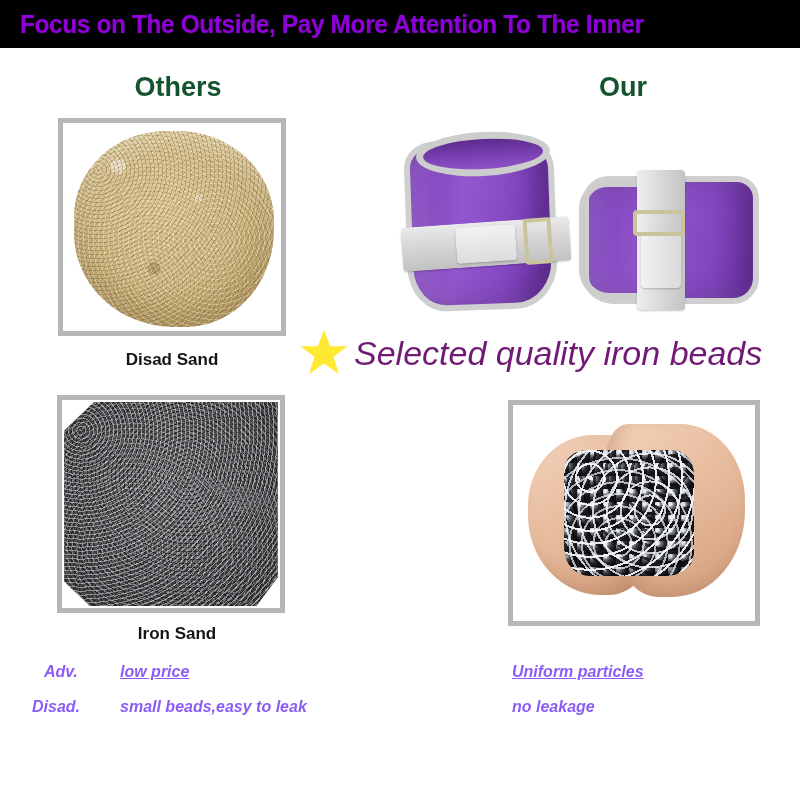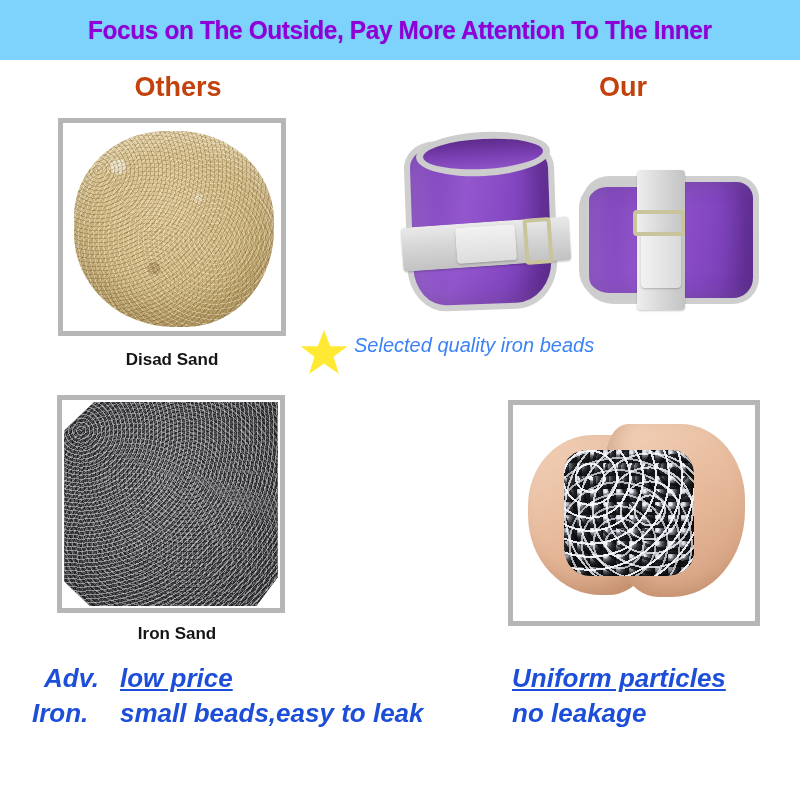--- a/index.html
+++ b/index.html
@@ -15,41 +15,40 @@
     overflow: hidden;
     font-family: "Liberation Sans", sans-serif;
     -webkit-font-smoothing: antialiased;
   }
 
   
   .header-bar {
     position: absolute;
     left: 0; top: 0;
     width: 800px;
-    height: 60px;
-    background: #7dd3fc;
+    height: 48px;
+    background: #000000;
     display: flex;
     align-items: center;
-    justify-content: center;
   }
   .header-title {
     color: #8e00d6;
     font-family: "Liberation Sans Narrow", "Liberation Sans", sans-serif;
     font-weight: bold;
     font-size: 26px;
     letter-spacing: -0.4px;
     white-space: nowrap;
     transform: scaleX(0.94);
     text-shadow: 0 0 1px rgba(142,0,214,0.45);
   }
 
   
   .col-heading {
     position: absolute;
-    color: #c2410c;
+    color: #14532d;
     font-weight: bold;
     font-size: 27px;
     white-space: nowrap;
     text-align: center;
   }
   #heading-others { left: 98px; top: 72px; width: 160px; }
   #heading-our    { left: 543px; top: 72px; width: 160px; }
 
   
   .photo-frame {
@@ -225,22 +224,22 @@
   
   #star-icon {
     position: absolute;
     left: 300px; top: 329px;
     width: 48px; height: 46px;
     color: #ffe933;
   }
   #tagline {
     position: absolute;
     left: 354px; top: 334px;
-    color: #3b82f6;
-    font-size: 20px;
+    color: #701a75;
+    font-size: 34px;
     font-style: italic;
     white-space: nowrap;
   }
 
   
   .hand {
     position: absolute;
     background: #e8bd9e;
     background-image: linear-gradient(145deg, #f3d3bb 0%, #e6b899 52%, #d09d7c 100%);
   }
@@ -277,24 +276,24 @@
     background-image:
       repeating-radial-gradient(circle at 20% 22%, rgba(248,250,255,0.92) 0 2px, transparent 2px 13px),
       repeating-radial-gradient(circle at 66% 48%, rgba(245,248,253,0.80) 0 2px, transparent 2px 14px),
       repeating-radial-gradient(circle at 42% 74%, rgba(240,244,250,0.70) 0 2px, transparent 2px 12px),
       repeating-radial-gradient(circle at 84% 16%, rgba(10,10,12,0.75) 0 3px, transparent 3px 13px);
   }
 
   
   .benefit-text {
     position: absolute;
-    color: #1d4ed8;
+    color: #8b5cf6;
     font-weight: bold;
     font-style: italic;
-    font-size: 26px;
+    font-size: 16px;
     white-space: nowrap;
   }
   #label-adv    { left: 44px;  top: 663px; }
   #value-adv    { left: 120px; top: 663px; text-decoration: underline; }
   #label-disad  { left: 32px;  top: 698px; }
   #value-disad  { left: 120px; top: 698px; }
   #benefit-uniform { left: 512px; top: 663px; text-decoration: underline; }
   #benefit-noleak  { left: 512px; top: 698px; }
 </style>
 </head>
@@ -356,17 +355,17 @@
     <div class="hand" id="hand-right"></div>
     <div id="bead-pile">
       <div class="bead-speckle"></div>
     </div>
   </div>
 </div>
 
 <div class="benefit-text" id="label-adv">Adv.</div>
 <div class="benefit-text" id="value-adv">low price</div>
 
-<div class="benefit-text" id="label-disad">Iron.</div>
+<div class="benefit-text" id="label-disad">Disad.</div>
 <div class="benefit-text" id="value-disad">small beads,easy to leak</div>
 
 <div class="benefit-text" id="benefit-uniform">Uniform particles</div>
 <div class="benefit-text" id="benefit-noleak">no leakage</div>
 
 </body></html>

